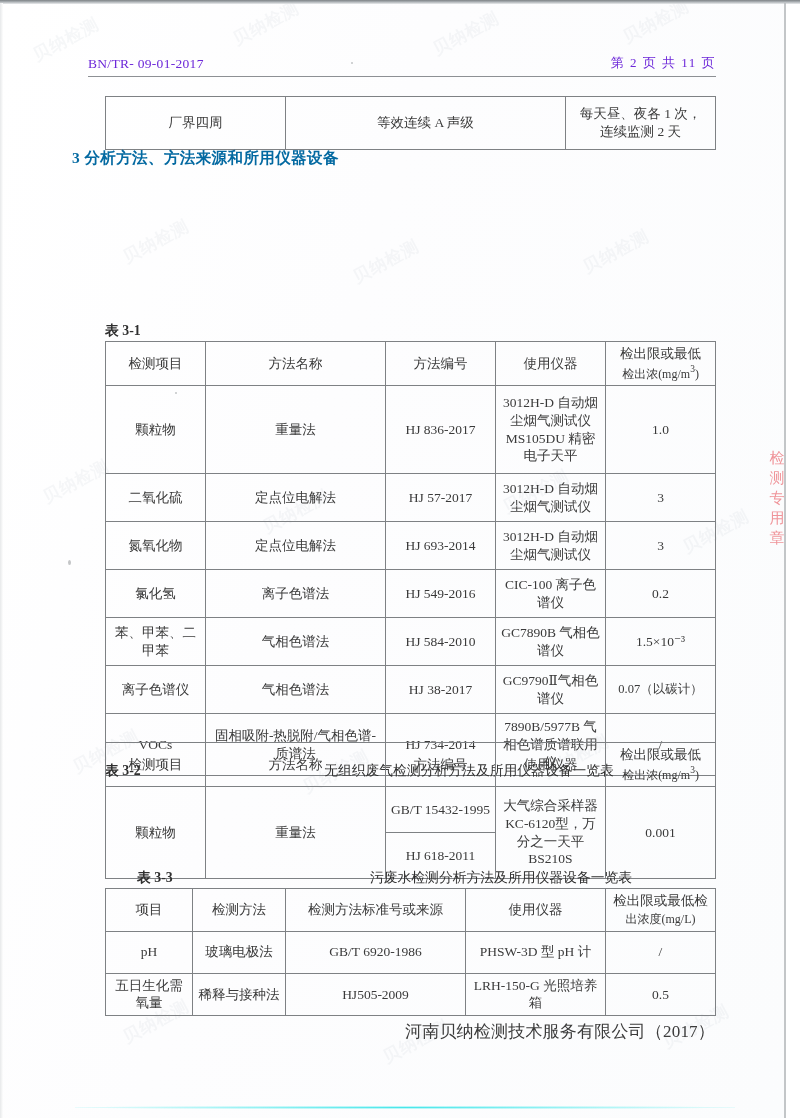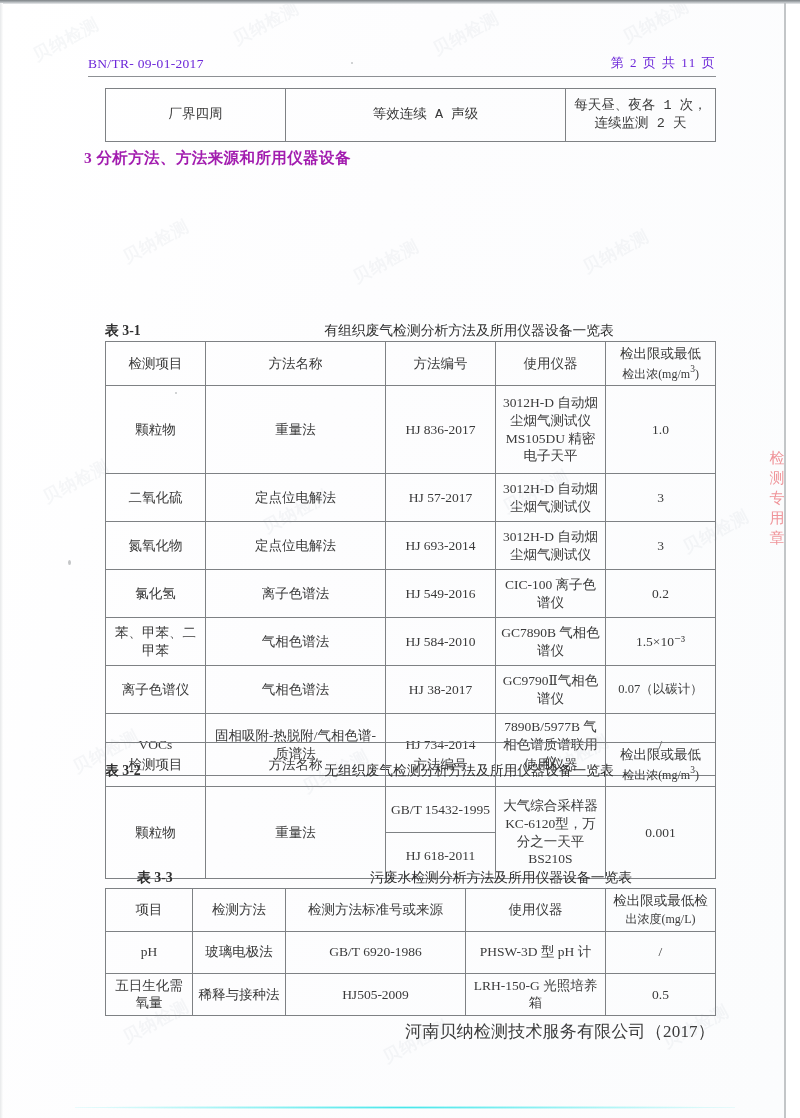--- a/index.html
+++ b/index.html
@@ -110,30 +110,30 @@
     border: 1px solid #7e8184;
     text-align: center;
     vertical-align: middle;
     padding: 3px 4px;
     font-weight: normal;
     line-height: 1.32;
   }
   table.doc th { font-size: 13.5px; }
 
   
-  #noise-table { left: 105px; top: 88px; width: 610px; font-family: Liberation Mono, monospace; }
+  #noise-table { left: 105px; top: 96px; width: 610px; }
   #noise-table td { height: 46px; }
 
   
   .sec-head {
     position: absolute;
-    left: 84px; top: 148px;
+    left: 72px; top: 148px;
     font-size: 15.5px;
     font-weight: bold;
-    color: #a21caf;
+    color: #0369a1;
     letter-spacing: .4px;
   }
   .body-par {
     position: absolute;
     left: 88px; top: 178px;
     width: 630px;
     font-size: 15.3px;
     line-height: 33.5px;
     text-align: justify;
     text-indent: 2em;
@@ -241,21 +241,20 @@
 连续监测 2 天</td>
       </tr>
     </tbody>
   </table>
 
   <div class="sec-head">3 分析方法、方法来源和所用仪器设备</div>
 
 
   <div class="tbl-cap" id="cap31">
     <div class="lbl">表 3-1</div>
-    <div class="ttl">有组织废气检测分析方法及所用仪器设备一览表</div>
   </div>
 
   <table class="doc" id="t31">
     <colgroup>
       <col style="width:100px">
         <col style="width:180px">
         <col style="width:110px">
       <col style="width:110px">
         <col style="width:110px">
     </colgroup>

